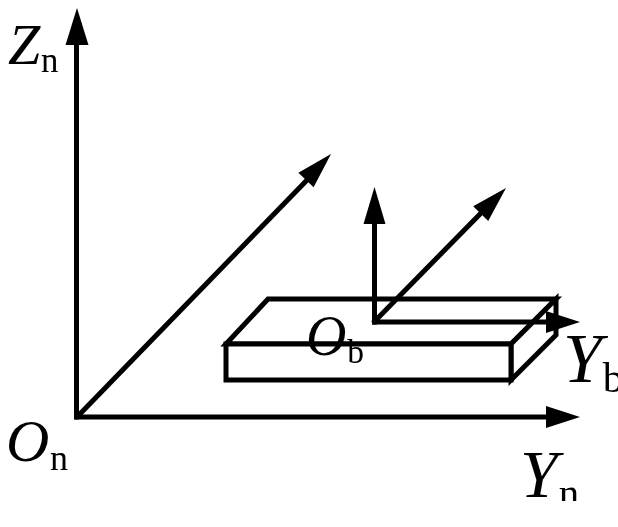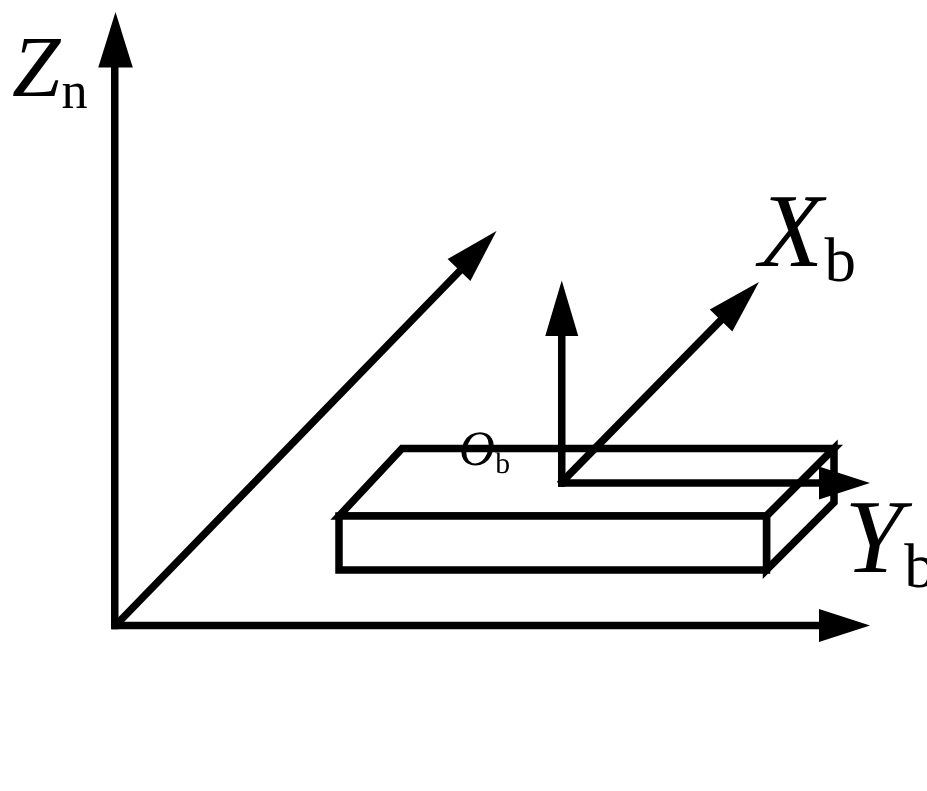--- a/index.html
+++ b/index.html
@@ -84,28 +84,31 @@
       <line class="axis-line" x1="372" y1="322" x2="550" y2="322"></line>
       <polygon class="arrow-head" points="580,322 546,311 546,333"></polygon>
     </g>
   </svg>
 
   <div class="lbl" style="left:8px; top:16px; font-size:58px;">
     <span class="main">Z</span><span class="sub">n</span>
   </div>
 
 
+  <div class="lbl" style="left:520px; top:440px; font-size:68px;">
+    <span class="main">Y</span><span class="sub">n</span>
+  </div>
+
+  <div class="lbl" style="left:6px; top:411px; font-size:60px;">
+    <span class="main">O</span><span class="sub">n</span>
+  </div>
 
 
-
-  <div class="lbl" style="left:506px; top:120px; font-size:70px;">
-    <span class="main">X</span><span class="sub">b</span>
-  </div>
 
   <div class="lbl" style="left:563px; top:324px; font-size:70px;">
     <span class="main">Y</span><span class="sub">b</span>
   </div>
 
-  <div class="lbl" style="left:306px; top:284px; font-size:33px;">
+  <div class="lbl" style="left:306px; top:308px; font-size:56px;">
     <span class="main">O</span><span class="sub">b</span>
   </div>
 
 </div>
 
 </body></html>

